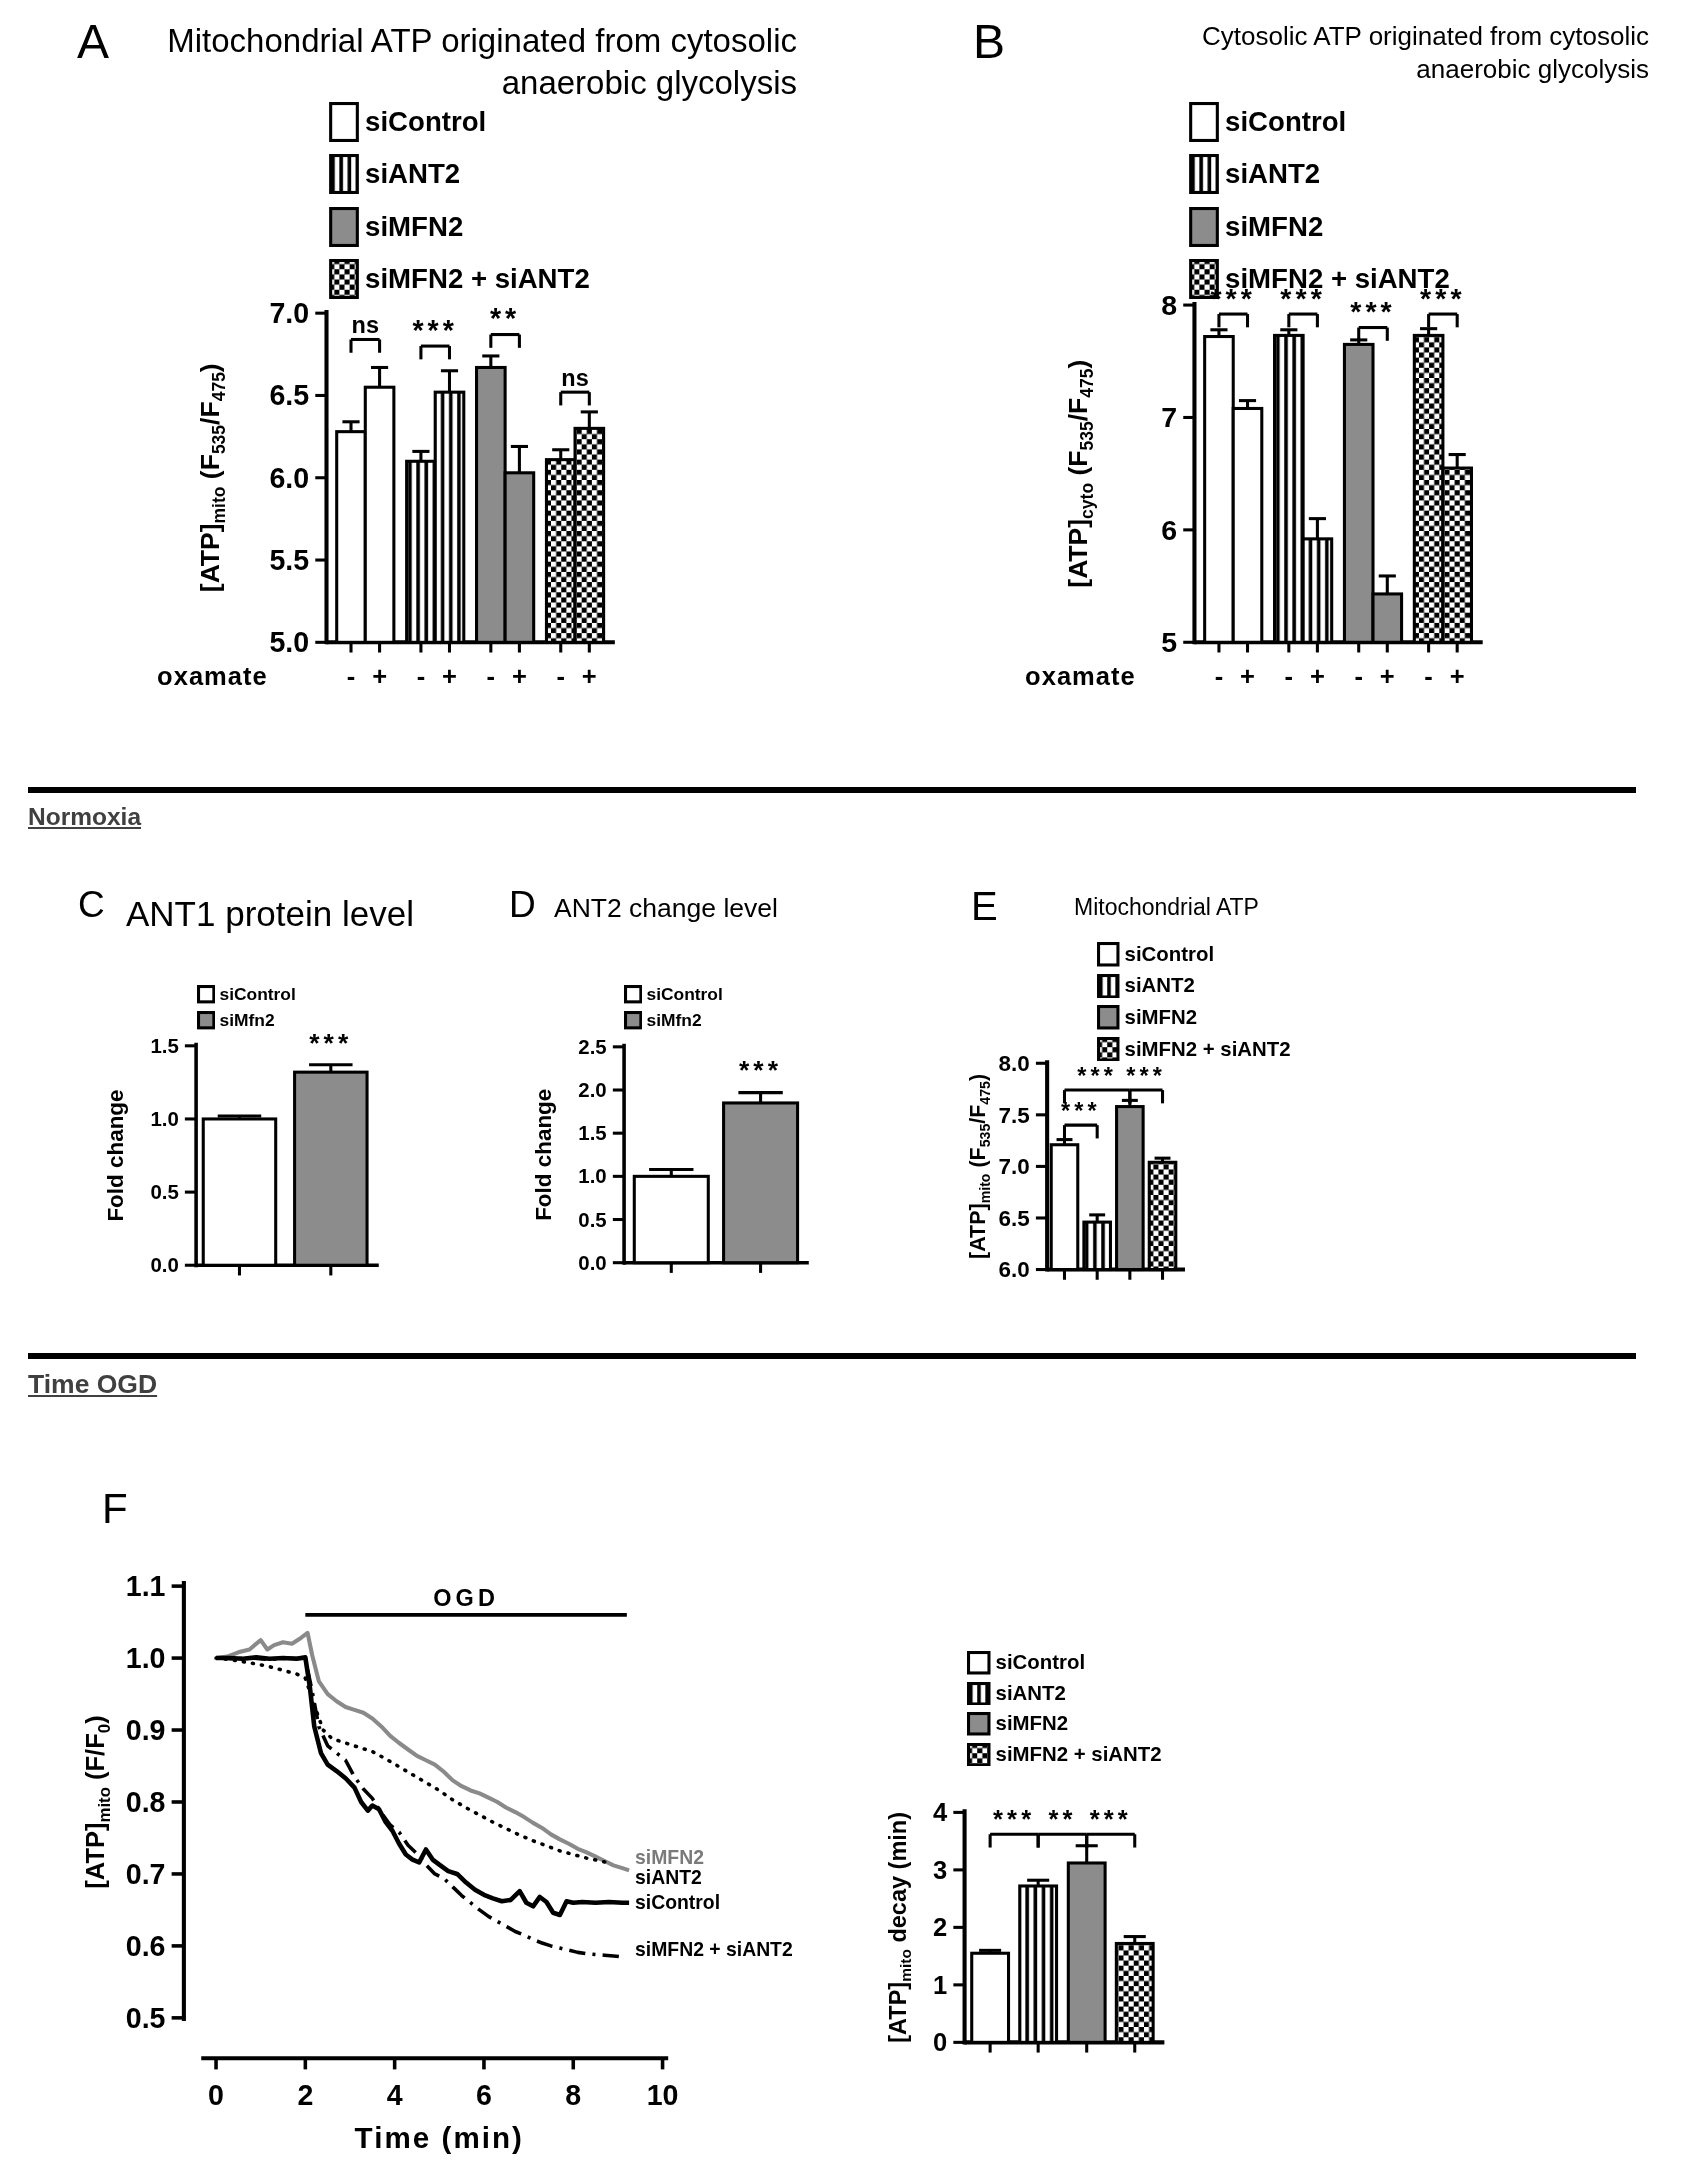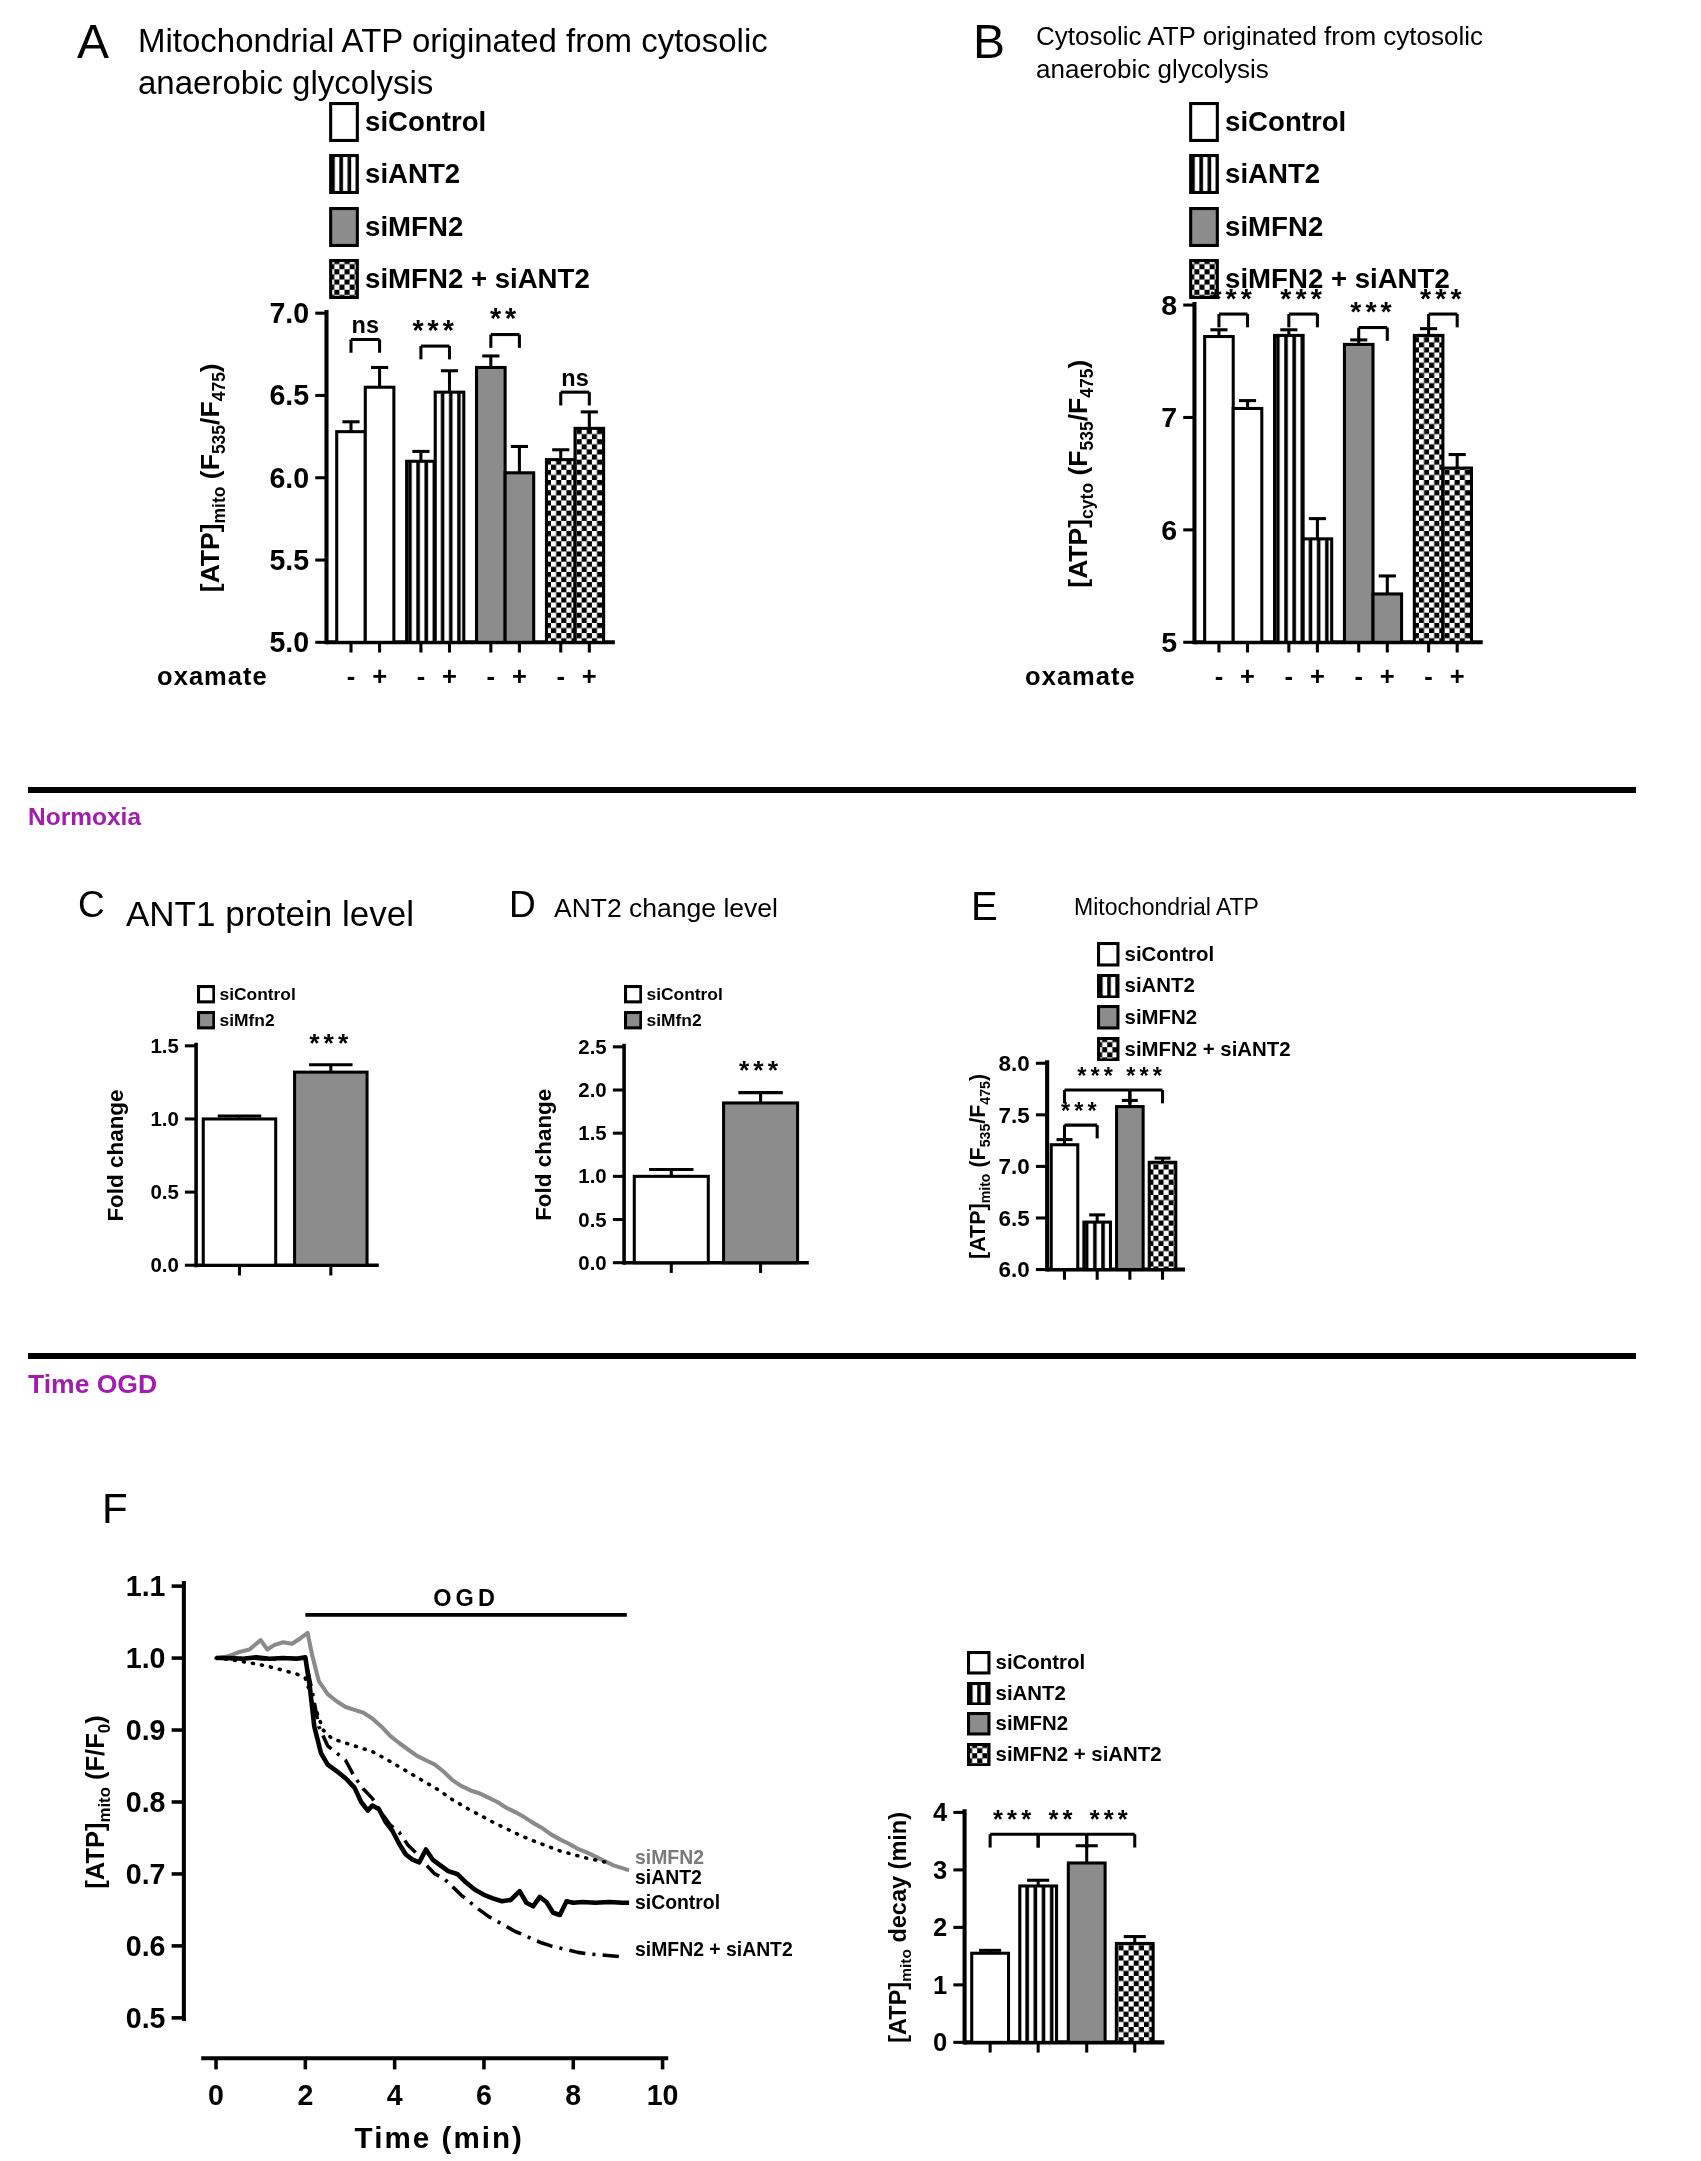--- a/index.html
+++ b/index.html
@@ -1,21 +1,21 @@
 <!DOCTYPE html>
 <html style="font-size:8.2px"><head>
 <meta charset="utf-8">
 <style>
   html,body{margin:0;padding:0;background:#fff;}
   #figure{position:relative;width:1702px;height:2161px;background:#ffffff;
           font-family:"Liberation Sans",sans-serif;color:#000;overflow:hidden;}
   .panel-letter{position:absolute;font-weight:400;color:#000;}
   .panel-title{position:absolute;line-height:1.25;color:#000;}
-  .center{text-align:left;white-space:pre-line;}
-  .section-label{position:absolute;font-weight:700;font-size:25.5px;color:#a21caf;}
+  .center{text-align:right;white-space:pre-line;}
+  .section-label{position:absolute;font-weight:700;font-size:25.5px;color:#404040;text-decoration:underline;}
   .divider{position:absolute;left:28px;width:1608px;height:6.1px;background:#000;}
   .legend{position:absolute;display:flex;flex-direction:column;}
   .legend-item{display:flex;align-items:center;}
   .legend-label{font-weight:700;color:#000;}
   .legend-lg{gap:12.3px}  .legend-lg  .legend-label{font-size:27.6px;margin-left:6.1px}
   .legend-md{gap:7.1px}  .legend-md  .legend-label{font-size:20.4px;margin-left:5.1px}
   .legend-sm{gap:5.1px}  .legend-sm  .legend-label{font-size:17.4px;margin-left:4.1px}
   svg.chart{position:absolute;overflow:visible}
 </style>
 </head>

